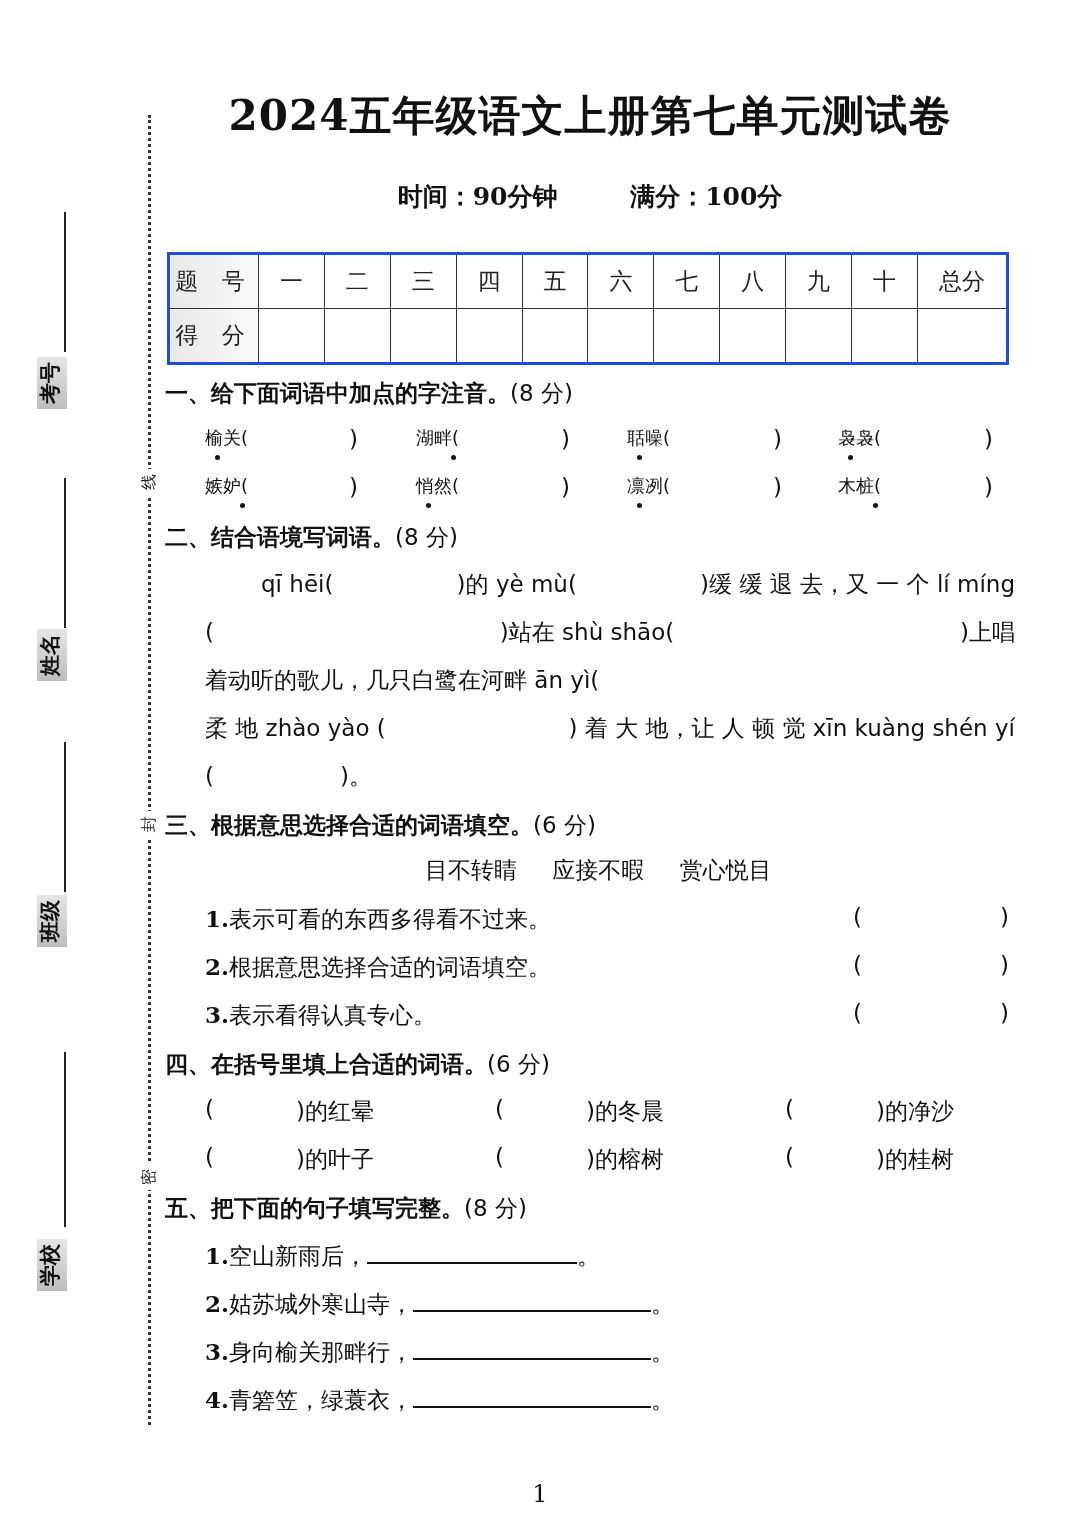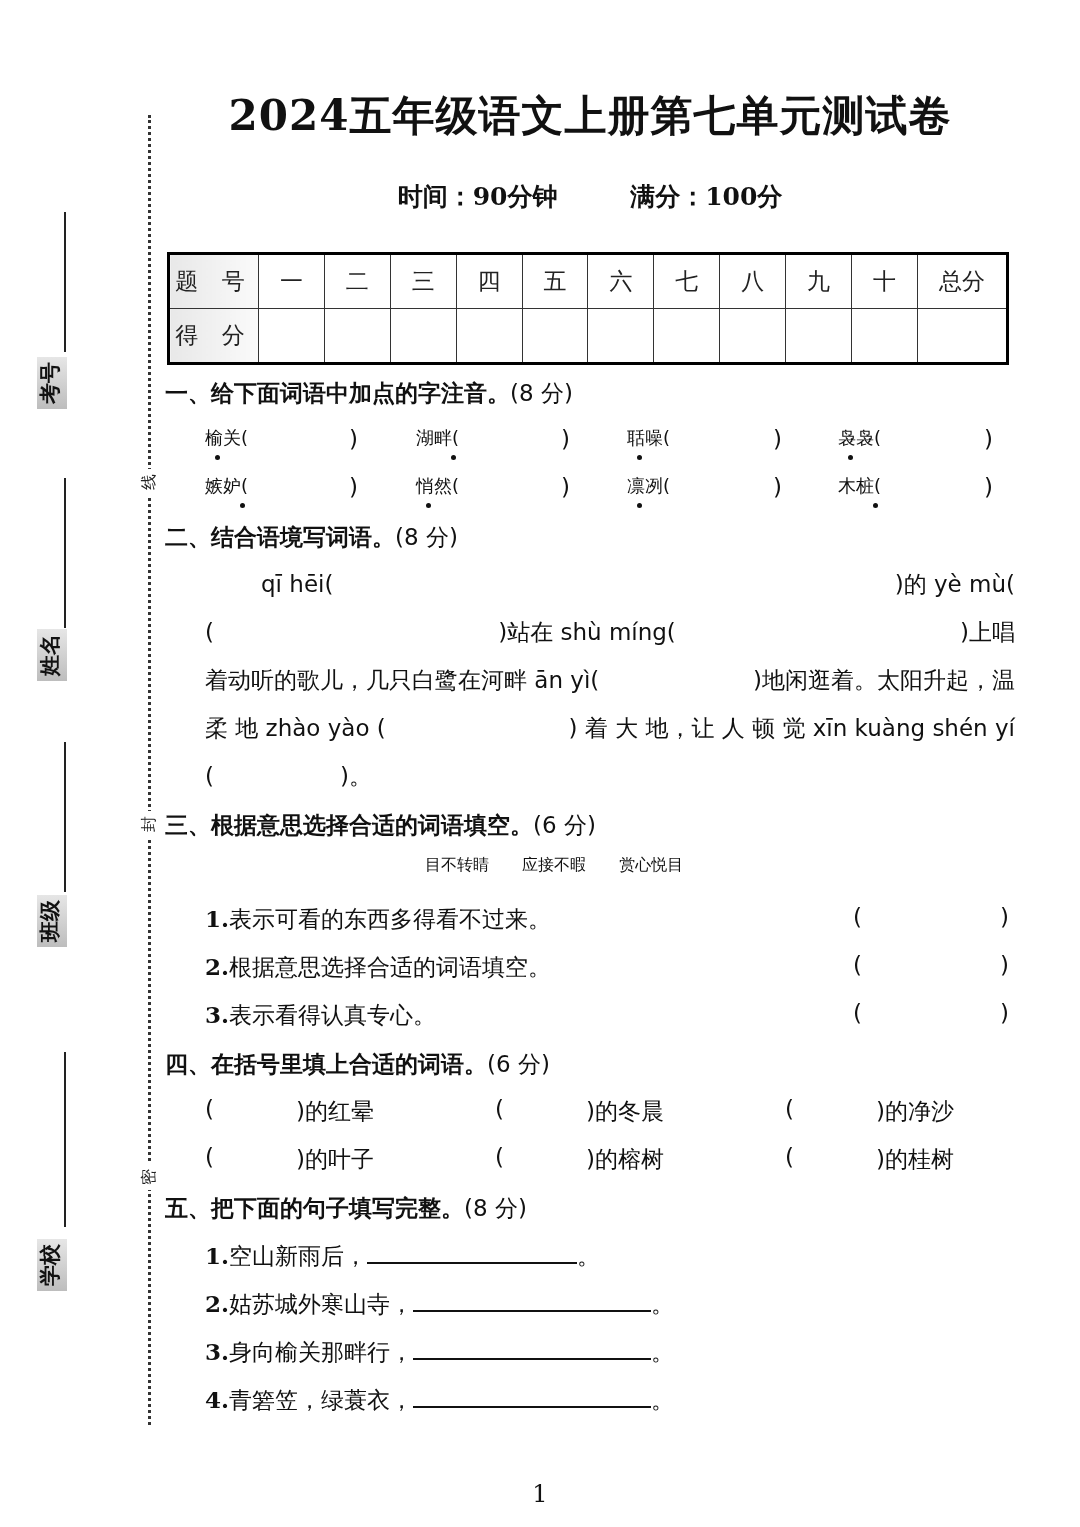--- a/index.html
+++ b/index.html
@@ -13,37 +13,37 @@
   .cut-char { position:absolute; left:136px; width:26px; height:26px; background:#fff;
               font-size:16px; text-align:center; line-height:26px; color:#222; transform:rotate(-90deg); }
 
   .title { position:absolute; left:0; width:1180px; top:88px; text-align:center;
            font-family:"DejaVu Serif", serif; font-weight:bold; font-size:42px; letter-spacing:1px; color:#111; }
   .subtitle { position:absolute; top:180px; left:0; width:1180px; text-align:center;
               font-family:"DejaVu Serif", serif; font-weight:bold; font-size:25px; }
   .subtitle span { margin:8px 32px; }
 
   table.score { position:absolute; left:167px; top:252px; width:842px; height:106px;
-                border-collapse:collapse; border:3px solid #000000; }
+                border-collapse:collapse; border:3px solid #1d4ed8; }
   table.score td { border:1.5px solid #333; text-align:center; font-size:23px; color:#222; height:51px; }
   table.score td.head { width:86px; background:linear-gradient(90deg,#e8e8e8,#fafafa); letter-spacing:8px; }
 
   .sec { position:absolute; left:165px; font-size:23px; font-weight:bold; color:#111; white-space:nowrap; }
   .sec .pts { font-weight:normal; }
   .row { position:absolute; font-size:23px; white-space:nowrap; }
 
   .pinyin-item { position:absolute; font-size:18px; white-space:nowrap; }
   .pinyin-item .w { position:relative; display:inline-block; }
   .pinyin-item .dot { position:absolute; width:5px; height:5px; border-radius:50%; background:#111; bottom:-10px; }
   .rb { position:absolute; font-size:23px; }
 
   .para { position:absolute; left:205px; width:810px; font-size:23px; line-height:48px; }
   .para .line { height:48px; white-space:nowrap; display:flex; justify-content:space-between; }
 
-  .choices { position:absolute; top:855px; left:425px; font-size:16px; word-spacing:0; }
+  .choices { position:absolute; top:855px; left:425px; font-size:23px; word-spacing:0; }
   .choices span { margin-right:28px; }
 
   .q { position:absolute; left:205px; font-size:23px; white-space:nowrap; }
   .q b { font-family:"DejaVu Serif", serif; }
   .blank { display:inline-block; border-bottom:2px solid #111; height:22px; vertical-align:baseline; }
   .paren { position:absolute; font-size:23px; }
 
   .pagenum { position:absolute; top:1480px; left:0; width:1080px; text-align:center;
              font-family:"DejaVu Serif", serif; font-size:24px; }
 </style>
@@ -164,29 +164,29 @@
 </div>
 
 <div class="sec" style="top:522px;">
   <span>二、结合语境写词语。</span><span class="pts">(8 分)</span>
 </div>
 
 <div class="para" style="top:560px;">
   <div class="line" style="padding-left:56px;">
     <span>qī hēi(</span>
     <span>)的 yè mù(</span>
+    <span>)缓 缓 退 去，又 一 个 lí míng</span>
   </div>
   <div class="line">
     <span>(</span>
-    <span>)站在 shù míng(</span>
+    <span>)站在 shù shāo(</span>
     <span>)上唱</span>
   </div>
   <div class="line">
     <span>着动听的歌儿，几只白鹭在河畔 ān yì(</span>
-    <span>)地闲逛着。太阳升起，温</span>
   </div>
   <div class="line">
     <span>柔 地  zhào  yào (</span>
     <span>) 着 大 地，让 人 顿 觉  xīn  kuàng  shén  yí</span>
   </div>
   <div class="line" style="justify-content:flex-start;">
     <span>(</span>
     <span style="margin-left:126px;">)。</span>
   </div>
 </div>

